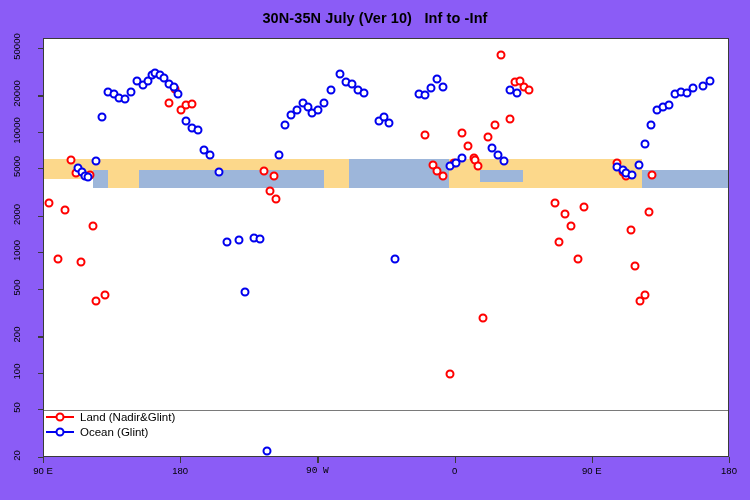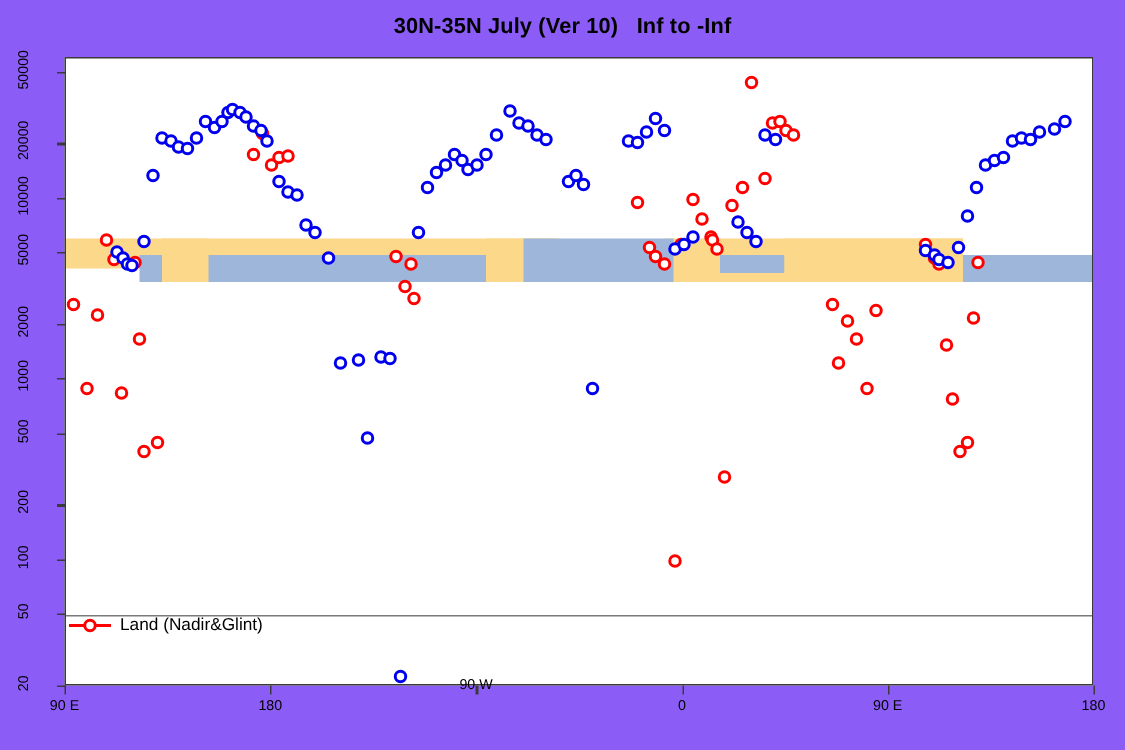--- a/index.html
+++ b/index.html
@@ -331,33 +331,40 @@
       <div class="ytick-lab" style="left: -1px; top: 124.769px; width: 34px; transform: rotate(-90deg); transform-origin: 50% 50%; text-align: center;">10000</div>
       <div class="ytick-line" style="left: 38px; top: 95.4941px;"></div>
       <div class="ytick-lab" style="left: -1px; top: 88.4941px; width: 34px; transform: rotate(-90deg); transform-origin: 50% 50%; text-align: center;">20000</div>
       <div class="ytick-line" style="left: 38px; top: 47.5415px;"></div>
       <div class="ytick-lab" style="left: -1px; top: 40.5415px; width: 34px; transform: rotate(-90deg); transform-origin: 50% 50%; text-align: center;">50000</div>
       <div class="xtick-line" style="left: 43px; top: 457px;"></div>
       <div class="xtick-lab" style="left: 43px; top: 465px;">90 E</div>
       <div class="xtick-line" style="left: 180.2px; top: 457px;"></div>
       <div class="xtick-lab" style="left: 180.2px; top: 465px;">180</div>
       <div class="xtick-line" style="left: 317.4px; top: 457px;"></div>
-      <div class="xtick-lab" style="left: 317.4px; top: 451px;">90 W</div>
+      <div class="xtick-lab" style="left: 317.4px; top: 465px; font-family: Liberation Mono, monospace;">90 W</div>
       <div class="xtick-line" style="left: 454.6px; top: 457px;"></div>
       <div class="xtick-lab" style="left: 454.6px; top: 465px;">0</div>
       <div class="xtick-line" style="left: 591.8px; top: 457px;"></div>
       <div class="xtick-lab" style="left: 591.8px; top: 465px;">90 E</div>
       <div class="xtick-line" style="left: 729px; top: 457px;"></div>
       <div class="xtick-lab" style="left: 729px; top: 465px;">180</div>
     </div>
 
 
   <div id="legend">
       <div class="legend-row">
         <div class="legend-sym">
           <div class="legend-line land" style="background: rgb(255, 0, 0);"></div>
           <div class="legend-mark land" style="border-color: rgb(255, 0, 0);"></div>
         </div>
         <span class="legend-lab">Land (Nadir&amp;Glint)</span>
       </div>
+      <div class="legend-row">
+        <div class="legend-sym">
+          <div class="legend-line ocean" style="background: rgb(0, 0, 238);"></div>
+          <div class="legend-mark ocean" style="border-color: rgb(0, 0, 238);"></div>
+        </div>
+        <span class="legend-lab">Ocean (Glint)</span>
+      </div>
     </div>
 
 </div>
 
 </body></html>

